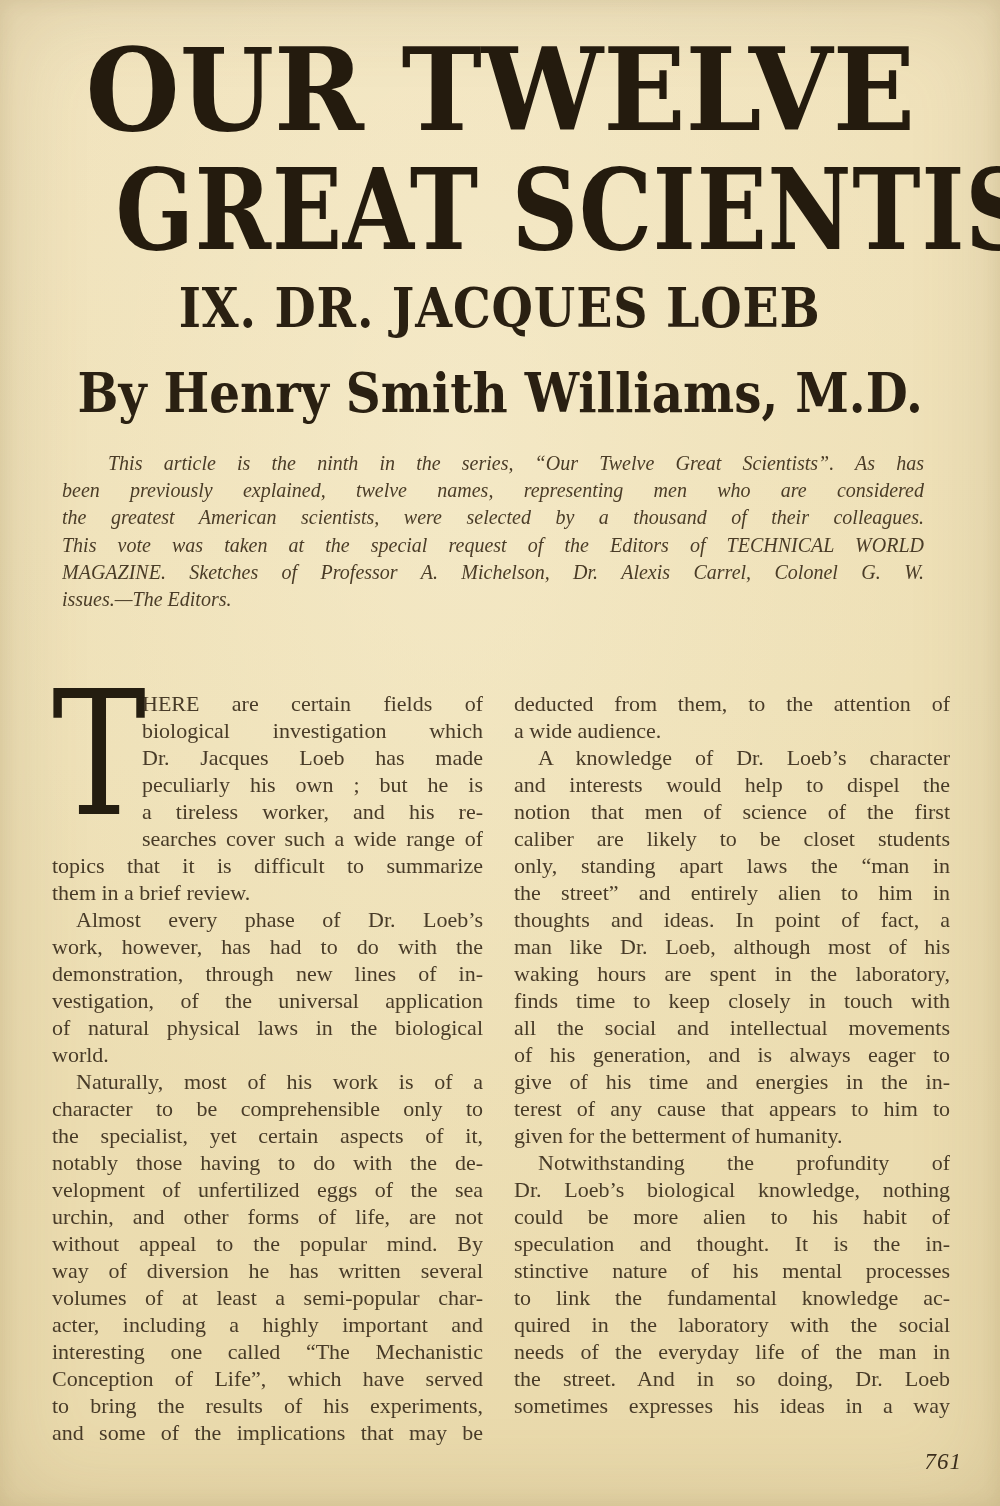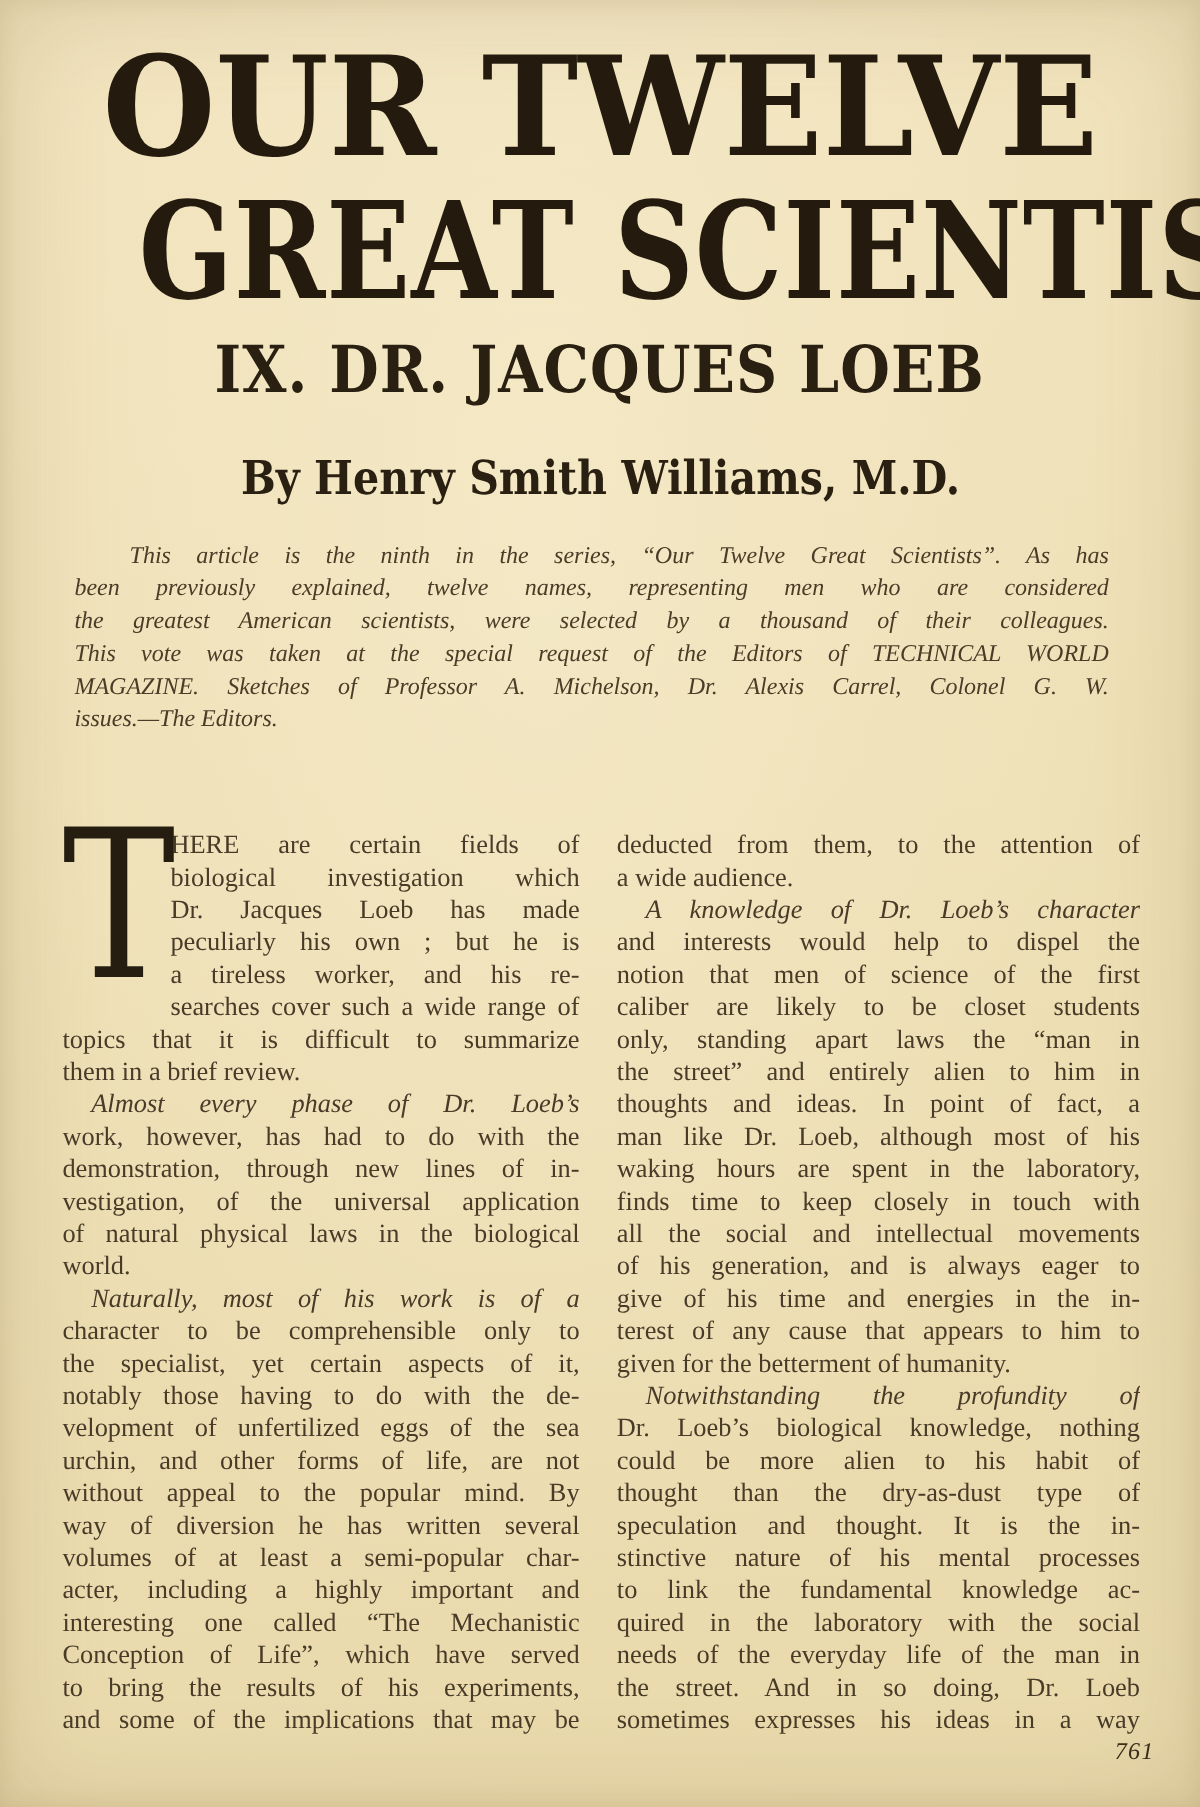--- a/index.html
+++ b/index.html
@@ -17,56 +17,56 @@
   
   .title-line{position:absolute;left:0;width:1000px;text-align:center;line-height:1;
     font-family:"DejaVu Serif",serif;font-weight:bold;color:#241b0e;}
   .title-line .tx{display:inline-block;white-space:nowrap;transform-origin:center top;}
   .title-1{top:32px;font-size:115px;}
   .title-1 .tx{transform:scaleX(0.94);}
   .title-2{top:154px;font-size:112px;}
   .title-2 .tx{transform:scaleX(0.82);letter-spacing:1px;}
   .subtitle{top:281px;font-size:54px;color:#2a2012;}
   .subtitle .tx{transform:scaleX(0.88);letter-spacing:1px;}
-  .byline{top:380px;font-size:39px;color:#2a2012;}
+  .byline{top:365px;font-size:55px;color:#2a2012;}
   .byline .tx{transform:scaleX(0.88);}
   
   .editor-note{
     position:absolute;left:62px;top:452px;width:862px;
     font-style:italic;font-size:20px;color:#4a3c27;
   }
   .note-line{height:27.2px;text-align:justify;text-align-last:justify;overflow:hidden;}
   .note-line.indent{text-indent:46px;}
   .note-line.last{text-align-last:left;}
   
   .column{
     position:absolute;top:691px;
     font-size:22px;color:#483b28;
   }
   .col-left{left:52px;width:431px;}
   .col-right{left:514px;width:436px;}
   .para{margin:0;}
   .line{height:27px;text-align:justify;text-align-last:justify;overflow:hidden;}
-  .line.indent{text-indent:24px;font-style:italic;}
+  .line.indent{text-indent:24px;}
   .line.last{text-align-last:left;}
   .drop-cap{
     float:left;width:84px;height:136px;margin-right:6px;
     overflow:visible;
   }
   .drop-cap .glyph{
     display:inline-block;
     font-family:"DejaVu Serif",serif;
     font-size:172px;line-height:0.74;
     color:#241d10;
     transform:scaleX(0.82);transform-origin:left top;
   }
   
   .page-number{
     position:absolute;top:1449px;right:38px;
-    font-style:italic;font-size:20px;color:#3b2e1c;
+    font-style:italic;font-size:23px;color:#3b2e1c;
     letter-spacing:1px;
   }
 </style>
 </head>
 <body>
 
 <div class="page">
 
   <div class="title-line title-1">
     <span class="tx">OUR TWELVE</span>
@@ -146,21 +146,20 @@
         <div class="line">all the social and intellectual movements</div>
         <div class="line">of his generation, and is always eager to</div>
         <div class="line">give of his time and energies in the in-</div>
         <div class="line">terest of any cause that appears to him to</div>
         <div class="line last">given for the betterment of humanity.</div>
       </div>
       <div class="para">
         <div class="line indent">Notwithstanding the profundity of</div>
         <div class="line">Dr. Loeb’s biological knowledge, nothing</div>
         <div class="line">could be more alien to his habit of</div>
-        <div class="line">thought than the dry-as-dust type of</div>
         <div class="line">speculation and thought.  It is the in-</div>
         <div class="line">stinctive nature of his mental processes</div>
         <div class="line">to link the fundamental knowledge ac-</div>
         <div class="line">quired in the laboratory with the social</div>
         <div class="line">needs of the everyday life of the man in</div>
         <div class="line">the street.  And in so doing, Dr. Loeb</div>
         <div class="line">sometimes expresses his ideas in a way</div>
       </div>
     </div>
 

